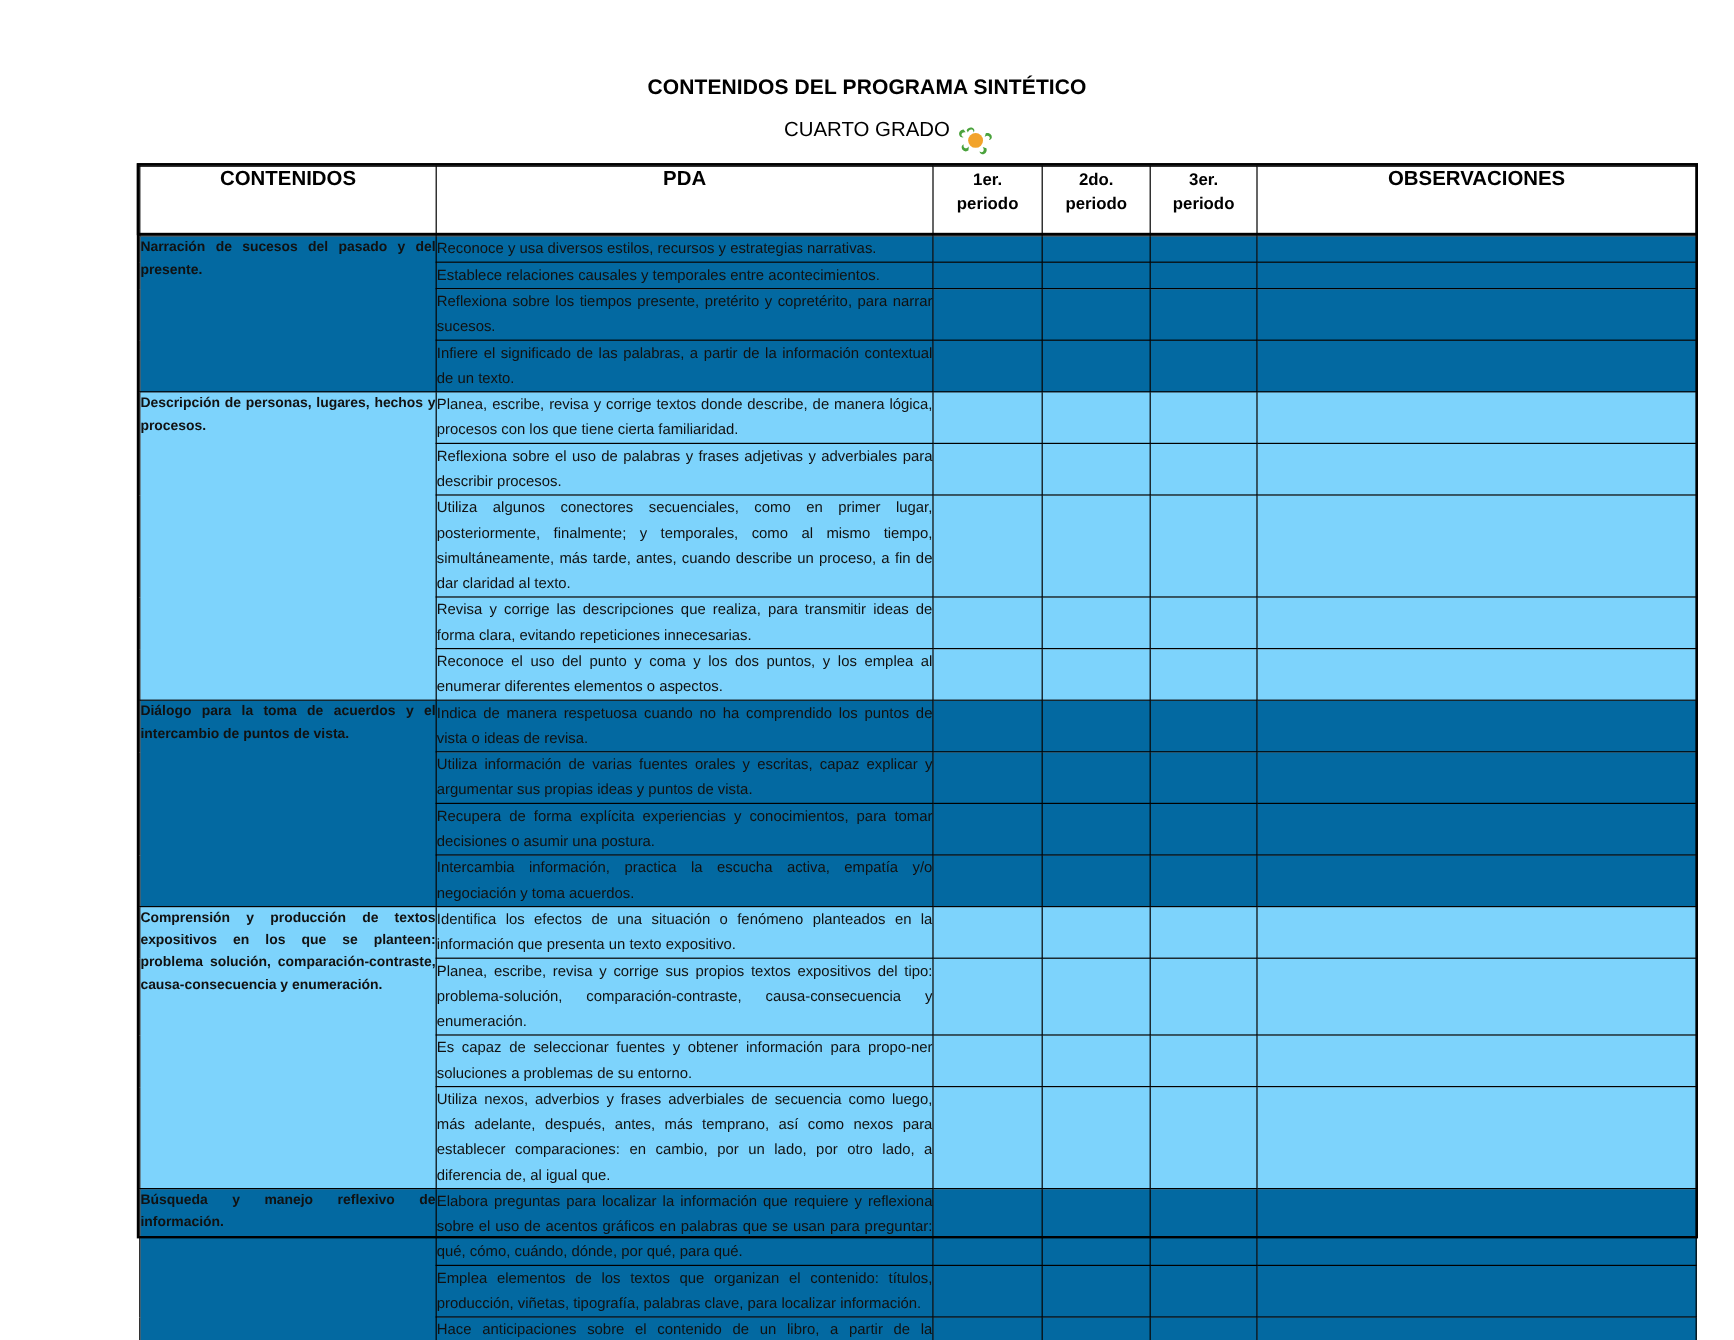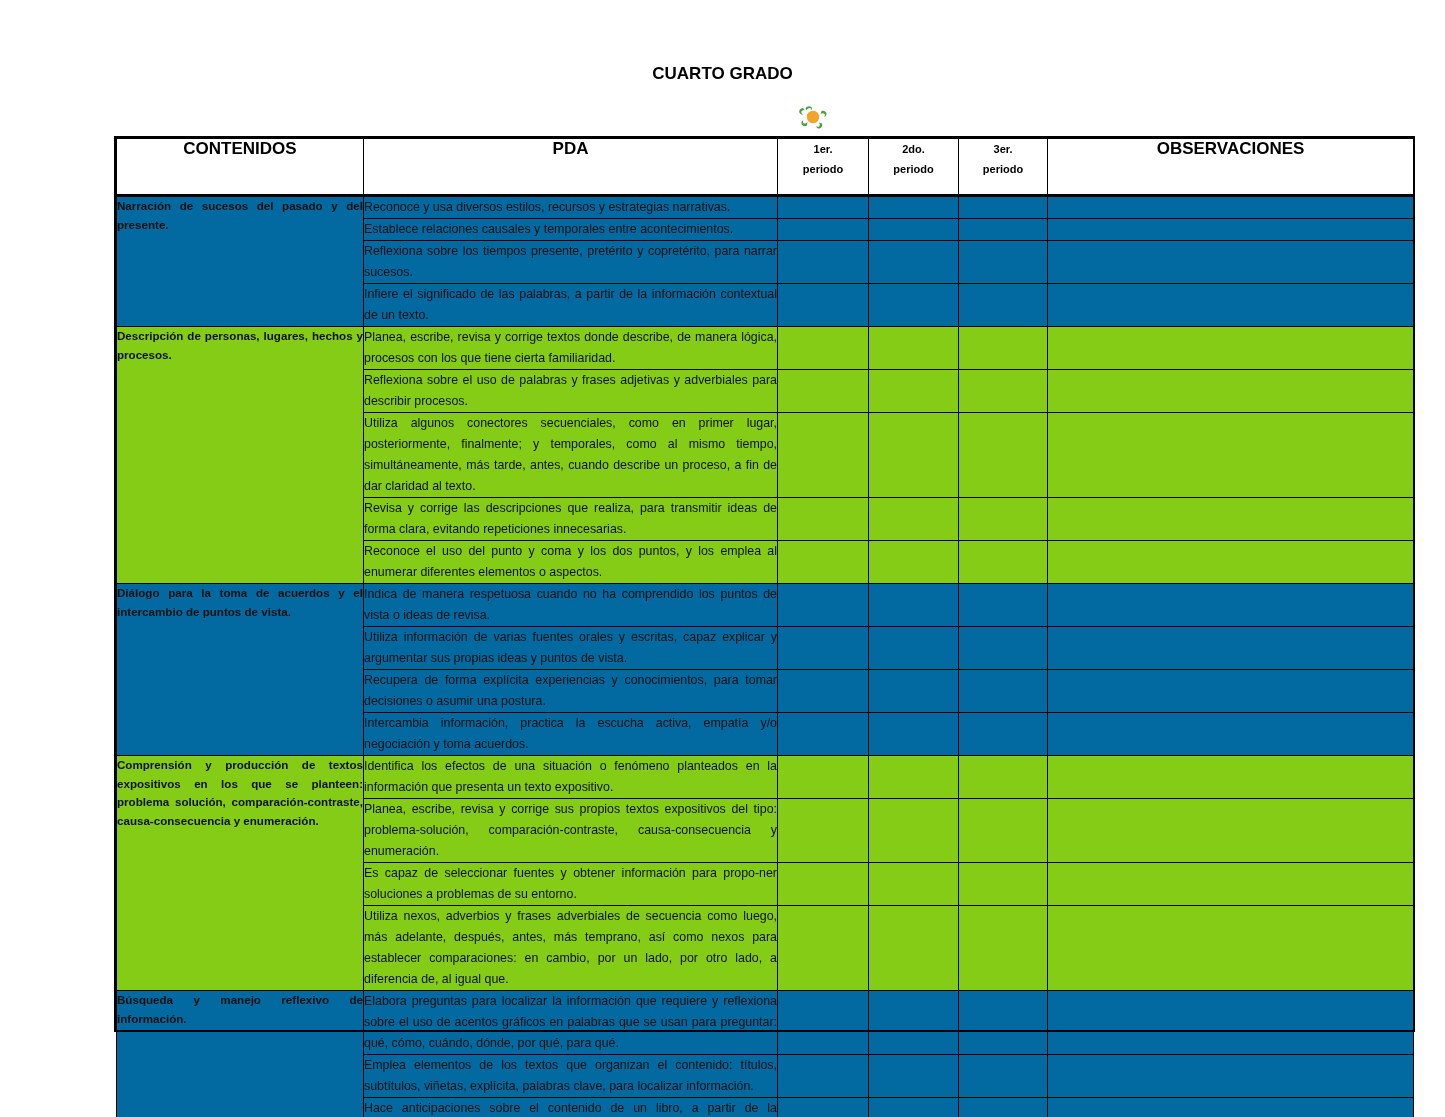--- a/index.html
+++ b/index.html
@@ -35,25 +35,26 @@
   .title-line {
     font-family: "Liberation Sans", sans-serif;
     font-weight: bold;
     font-size: 17.5px;
     letter-spacing: 0.1px;
     color: #000;
     line-height: 21px;
   }
   .grade-line {
     font-family: "Liberation Sans", sans-serif;
-    font-weight: bold;
+    font-weight: normal;
     font-size: 17px;
     color: #000;
     line-height: 24px;
     position: relative;
+    margin-top: 13px;
   }
   .subject-line {
     font-family: "Liberation Sans", sans-serif;
     font-weight: bold;
     font-size: 17px;
     color: #cc0000;
     line-height: 22px;
     position: relative;
   }
 
@@ -104,21 +105,21 @@
   thead th {
     text-align: center;
     font-weight: bold;
     font-size: 17px;
     font-family: "Liberation Sans", sans-serif;
     height: 58px;
     vertical-align: middle;
     background: #fff;
     line-height: 20px;
   }
-  thead th.wrap2 { font-size: 11px; }
+  thead th.wrap2 { font-size: 14px; }
 
   
   col.c-cont { width: 247px; }
   col.c-pda  { width: 414px; }
   col.c-p1   { width: 91px; }
   col.c-p2   { width: 90px; }
   col.c-p3   { width: 89px; }
   col.c-obs  { width: 366px; }
 
   td.contenido {
@@ -138,29 +139,30 @@
     line-height: 21px;
     padding: 3px 9px 4px 9px;
     text-align: justify;
     text-justify: inter-word;
     color: #111;
     margin-top: 14px;
   }
   td.mark { }
   td.obs  { }
 
-  tr.band-orange td { background: #84cc16; }
+  tr.band-orange td { background: #7dd3fc; }
   tr.band-white  td { background: #0369a1; }
 </style>
 </head>
 <body>
 
 <div class="page">
 
   <div class="doc-header">
+    <div class="title-line">CONTENIDOS DEL PROGRAMA SINTÉTICO</div>
     <div class="grade-line">CUARTO GRADO</div>
   </div>
 
   <div class="logo-wrap">
     <svg width="36" height="40" viewBox="0 0 36 40" aria-hidden="true">
       <circle cx="18" cy="21" r="6.2" fill="#f2a32a"></circle>
       <path d="M8 12 c-3.2 0.3 -4.6 3.2 -3.2 5.3 c0.8 1.2 2.4 1.5 3.3 0.9 c-1.4 -0.2 -2.1 -1.3 -1.8 -2.4 c0.3 -1.2 1.7 -1.9 3.4 -1.6 z" fill="#4aa23c"></path>
       <path d="M10.5 12.5 c1.3 -2.6 4.4 -3.0 5.9 -1.2 c0.9 1.0 0.7 2.6 -0.2 3.2 c0.3 -1.3 -0.4 -2.4 -1.6 -2.5 c-1.2 -0.1 -2.5 0.9 -3.0 2.5 z" fill="#4aa23c"></path>
       <path d="M26.5 15 c2.9 -0.9 5.3 1.2 5.0 3.6 c-0.2 1.4 -1.5 2.3 -2.5 2.1 c1.0 -0.9 1.1 -2.2 0.3 -2.9 c-0.9 -0.9 -2.5 -0.7 -3.7 0.3 z" fill="#4aa23c"></path>
       <path d="M27 27.5 c1.0 2.9 -1.2 5.3 -3.6 5.0 c-1.4 -0.2 -2.2 -1.5 -2.0 -2.5 c0.8 1.0 2.2 1.1 2.9 0.3 c0.8 -0.9 0.6 -2.5 -0.4 -3.7 z" fill="#4aa23c"></path>
@@ -322,21 +324,21 @@
         </tr>
         <tr class="band-white">
           <td class="contenido" rowspan="3">Búsqueda y manejo reflexivo de información.</td>
           <td class="pda">Elabora preguntas para localizar la información que requiere y reflexiona sobre el uso de acentos gráficos en palabras que se usan para preguntar: qué, cómo, cuándo, dónde, por qué, para qué.</td>
           <td class="mark"></td>
           <td class="mark"></td>
           <td class="mark"></td>
           <td class="obs"></td>
         </tr>
         <tr class="band-white">
-          <td class="pda">Emplea elementos de los textos que organizan el contenido: títulos, subtítulos, viñetas, explícita, palabras clave, para localizar información.</td>
+          <td class="pda">Emplea elementos de los textos que organizan el contenido: títulos, producción, viñetas, tipografía, palabras clave, para localizar información.</td>
           <td class="mark"></td>
           <td class="mark"></td>
           <td class="mark"></td>
           <td class="obs"></td>
         </tr>
         <tr class="band-white">
           <td class="pda">Hace anticipaciones sobre el contenido de un libro, a partir de la información de la portada y contraportada.</td>
           <td class="mark"></td>
           <td class="mark"></td>
           <td class="mark"></td>

